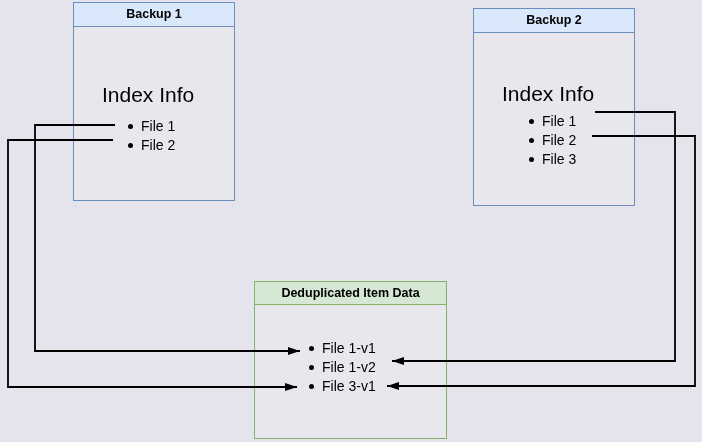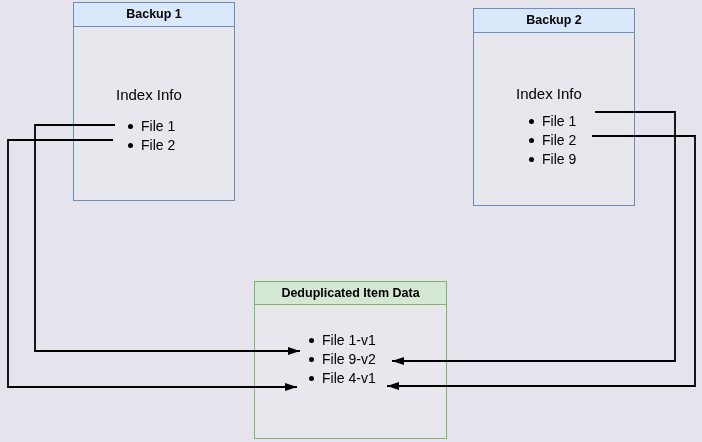--- a/index.html
+++ b/index.html
@@ -66,39 +66,38 @@
   }
   .box--backup1 { left: 73px;  top: 2px;   width: 160px; height: 197px; }
   .box--backup2 { left: 473px; top: 8px;   width: 160px; height: 196px; }
   .box--dedup   { left: 254px; top: 281px; width: 191px; height: 156px; }
 
   .box-body { position: relative; width: 100%; height: calc(100% - 24px); }
 
   .index-info {
     position: absolute;
     left: 28px;
-    font-size: 15px;
+    font-size: 21px;
     line-height: 20px;
     white-space: nowrap;
-    margin-left: 14px;
   }
   .box--backup1 .index-info { top: 58px; }
   .box--backup2 .index-info { top: 51px; }
 
   ul.file-list {
     position: absolute;
     margin: 0;
     padding: 0;
     list-style: none;
     font-size: 14px;
     line-height: 19px;
   }
   .box--backup1 ul.file-list { left: 54px; top: 90px; }
   .box--backup2 ul.file-list { left: 55px; top: 79px; }
-  .box--dedup   ul.file-list { left: 54px; top: 26px; }
+  .box--dedup   ul.file-list { left: 54px; top: 34px; }
 
   ul.file-list li {
     position: relative;
     padding-left: 13px;
     white-space: nowrap;
   }
   ul.file-list li::before {
     content: "";
     position: absolute;
     left: 0;
@@ -125,32 +124,32 @@
     </div>
   </div>
 
   <div class="box box--backup box--backup2">
     <div class="box-header">Backup 2</div>
     <div class="box-body">
       <div class="index-info">Index Info</div>
       <ul class="file-list">
           <li>File 1</li>
           <li>File 2</li>
-          <li>File 9</li>
+          <li>File 3</li>
         </ul>
     </div>
   </div>
 
   <div class="box box--dedup">
     <div class="box-header">Deduplicated Item Data</div>
     <div class="box-body">
       <ul class="file-list">
           <li>File 1-v1</li>
-          <li>File 9-v2</li>
-          <li>File 4-v1</li>
+          <li>File 1-v2</li>
+          <li>File 3-v1</li>
         </ul>
     </div>
   </div>
 
   <svg class="connectors" viewBox="0 0 702 442" xmlns="http://www.w3.org/2000/svg">
     <defs>
       <marker id="arrowhead" viewBox="0 0 12 8" refX="12" refY="4" markerWidth="12" markerHeight="8" markerUnits="userSpaceOnUse" orient="auto">
         <path class="arrow-tip" d="M0,0 L12,4 L0,8 Z"></path>
       </marker>
     </defs>

